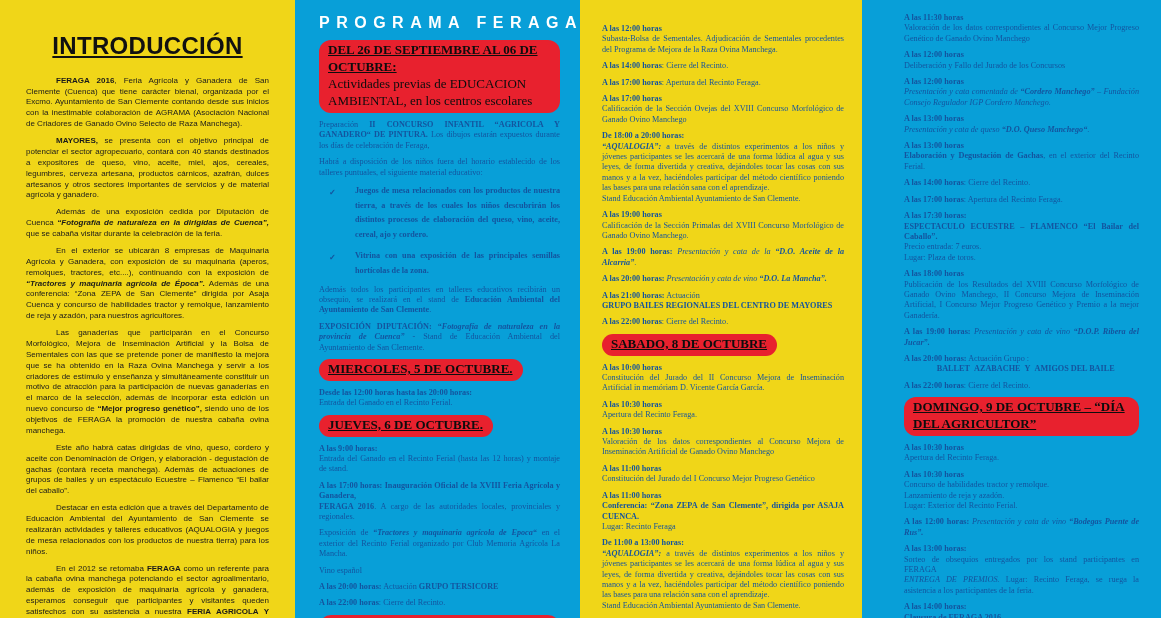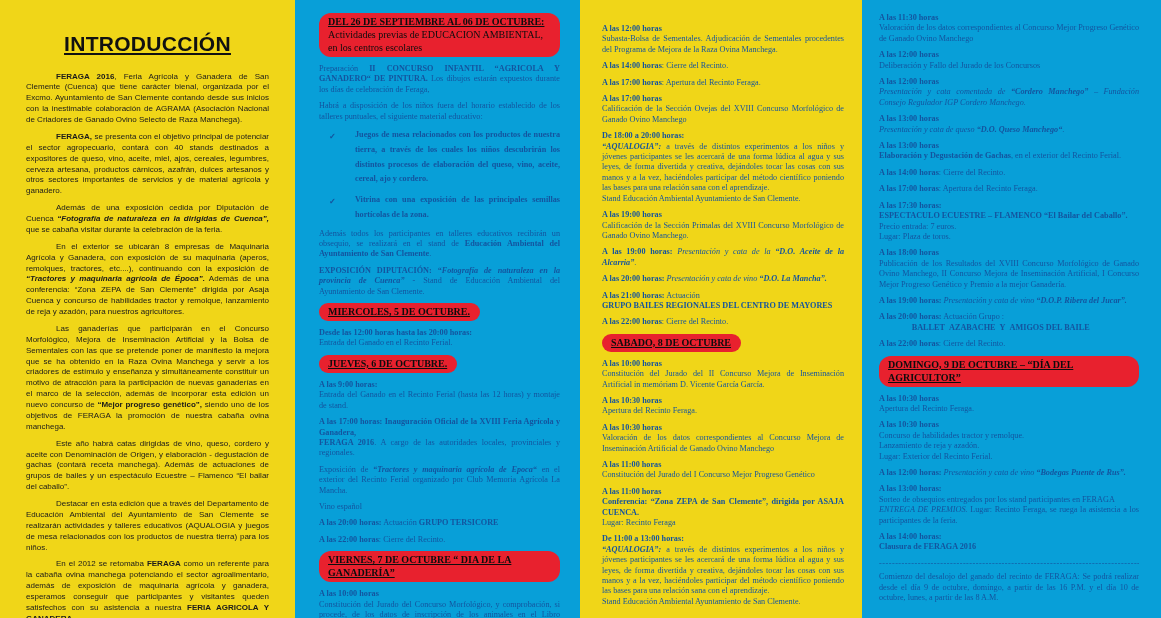--- a/index.html
+++ b/index.html
@@ -8,69 +8,70 @@
     background:#fff;
   }
   .col{height:618px;box-sizing:border-box;overflow:hidden;}
   
   .col-intro{
     width:295px;background:#F0D618;color:#1a1a1a;
     font-family:"Liberation Sans",sans-serif;font-size:8px;line-height:1.36;
     padding:30px 26px 0 26px;
   }
   .intro-title{
-    font-family:"Liberation Sans",sans-serif;font-size:21px;font-weight:bold;
+    font-family:"Liberation Sans",sans-serif;font-size:24px;font-weight:bold;
     text-align:center;text-decoration:underline;margin:0 0 13px 0;color:#111;
     letter-spacing:.3px;
   }
   .para{text-align:justify;text-indent:30px;margin:0 0 7px 0;}
   
   .col-p1{width:285px;background:#089FD8;padding:13px 20px 0 24px;}
   .col-p2{width:282px;background:#F0D618;padding:24px 18px 0 22px;}
-  .col-p3{width:299px;background:#089FD8;padding:13px 22px 0 17px;}
+  .col-p3{width:299px;background:#089FD8;padding:13px 22px 0 42px;}
   .col-p1,.col-p2,.col-p3{
     font-family:"Liberation Serif","DejaVu Serif",serif;
     font-size:8.2px;line-height:1.27;color:#14549E;
   }
   .program-title{
     color:#ffffff;font-family:"Liberation Sans",sans-serif;font-weight:bold;
     font-size:16px;letter-spacing:6.5px;text-align:center;margin:0 0 7px 0;
     white-space:nowrap;
   }
   .block{margin:0 0 6px 0;text-align:justify;}
   .bubble{
     background:#E8212E;border-radius:12px;padding:2px 10px 3px 9px;
     color:#0d0d0d;display:inline-block;max-width:100%;box-sizing:border-box;
-    font-size:10px;line-height:1.3;text-align:left;margin-bottom:7px;
+    font-size:13px;line-height:1.3;text-align:left;margin-bottom:7px;
   }
   .check{position:relative;padding-left:36px;line-height:1.8;font-weight:bold;}
   .tick{position:absolute;left:10px;top:2px;font-weight:bold;}
   .divider{white-space:nowrap;overflow:hidden;margin-bottom:3px;letter-spacing:.5px;}
   .b{font-weight:bold;}
   .i{font-style:italic;}
   .u{text-decoration:underline;}
 </style>
 </head>
 <body>
 
 <section class="col col-intro">
   <h1 class="intro-title">INTRODUCCIÓN</h1>
   <div>
       <div class="block para"><span class="b">FERAGA 2016</span><span>, Feria Agrícola y Ganadera de San Clemente (Cuenca) que tiene carácter bienal, organizada por el Excmo. Ayuntamiento de San Clemente contando desde sus inicios con la inestimable colaboración de AGRAMA (Asociación Nacional de Criadores de Ganado Ovino Selecto de Raza Manchega).</span></div>
-      <div class="block para"><span class="b">FERAGA,</span><span> se presenta con el objetivo principal de potenciar el sector agropecuario, contará con 40 stands destinados a expositores de queso, vino, aceite, miel, ajos, cereales, legumbres, cerveza artesana, productos cárnicos, azafrán, dulces artesanos y otros sectores importantes de servicios y de material agrícola y ganadero.</span></div>
+      <div class="block para"><span class="b">MAYORES,</span><span> se presenta con el objetivo principal de potenciar el sector agropecuario, contará con 40 stands destinados a expositores de queso, vino, aceite, miel, ajos, cereales, legumbres, cerveza artesana, productos cárnicos, azafrán, dulces artesanos y otros sectores importantes de servicios y de material agrícola y ganadero.</span></div>
       <div class="block para"><span>Además de una exposición cedida por Diputación de Cuenca </span><span class="b i">“Fotografía de naturaleza en la dirigidas de Cuenca”,</span><span> que se cabaña visitar durante la celebración de la feria.</span></div>
       <div class="block para"><span>En el exterior se ubicarán 8 empresas de Maquinaria Agrícola y Ganadera, con exposición de su maquinaria (aperos, remolques, tractores, etc....), continuando con la exposición de </span><span class="b i">“Tractores y maquinaria agrícola de Época”.</span><span> Además de una conferencia: “Zona ZEPA de San Clemente” dirigida por Asaja Cuenca y concurso de habilidades tractor y remolque, lanzamiento de reja y azadón, para nuestros agricultores.</span></div>
       <div class="block para"><span>Las ganaderías que participarán en el Concurso Morfológico, Mejora de Inseminación Artificial y la Bolsa de Sementales con las que se pretende poner de manifiesto la mejora que se ha obtenido en la Raza Ovina Manchega y servir a los criadores de estímulo y enseñanza y simultáneamente constituir un motivo de atracción para la participación de nuevas ganaderías en el marco de la selección, además de incorporar esta edición un nuevo concurso de </span><span class="b">“Mejor progreso genético”,</span><span> siendo uno de los objetivos de FERAGA la promoción de nuestra cabaña ovina manchega.</span></div>
       <div class="block para"><span>Este año habrá catas dirigidas de vino, queso, cordero y aceite con Denominación de Origen, y elaboración - degustación de gachas (contará receta manchega). Además de actuaciones de grupos de bailes y un espectáculo Ecuestre – Flamenco “El bailar del caballo”.</span></div>
       <div class="block para"><span>Destacar en esta edición que a través del Departamento de Educación Ambiental del Ayuntamiento de San Clemente se realizarán actividades y talleres educativos (AQUALOGIA y juegos de mesa relacionados con los productos de nuestra tierra)  para los niños.</span></div>
       <div class="block para"><span>En el 2012 se retomaba </span><span class="b">FERAGA</span><span> como un referente para la cabaña ovina manchega potenciando el sector agroalimentario, además de exposición de maquinaria agrícola y ganadera, esperamos conseguir que participantes y visitantes queden satisfechos con su asistencia a nuestra </span><span class="b">FERIA AGRICOLA Y GANADERA</span><span>.</span></div>
     </div>
 </section>
 
 <section class="col col-p1">
+  <h2 class="program-title">PROGRAMA FERAGA</h2>
   <div><div class="block bubble"><span class="b u">DEL 26 DE SEPTIEMBRE AL 06 DE OCTUBRE:</span><br><span>Actividades previas de EDUCACION AMBIENTAL, en los centros escolares</span></div><div class="block text"><span>Preparación </span><span class="b">II CONCURSO INFANTIL “AGRICOLA Y GANADERO“ DE PINTURA.</span><span>  Los dibujos estarán expuestos durante los días de celebración de Feraga,</span></div><div class="block text"><span>Habrá a disposición de los niños fuera del horario establecido de los talleres puntuales, el siguiente material educativo:</span></div><div class="block check"><span class="tick">✓</span><span class="b">Juegos de mesa relacionados con los productos de nuestra tierra, a través de los cuales los niños descubrirán los distintos procesos de elaboración del queso, vino, aceite, cereal, ajo y cordero.</span></div><div class="block check"><span class="tick">✓</span><span class="b">Vitrina con una exposición de las principales semillas hortícolas de la zona.</span></div><div class="block text"><span>Además todos los participantes en talleres educativos recibirán un obsequio, se realizará en el stand de </span><span class="b">Educación Ambiental del Ayuntamiento de San Clemente</span><span>.</span></div><div class="block text"><span class="b">EXPOSICIÓN DIPUTACIÓN: </span><span class="b i">“Fotografía de naturaleza en la provincia de Cuenca”</span><span> - Stand de Educación Ambiental del Ayuntamiento de San Clemente.</span></div><div class="block bubble"><span class="b u">MIERCOLES, 5 DE OCTUBRE.</span></div><div class="block text"><span class="b">Desde las 12:00 horas hasta las 20:00 horas:</span><br><span>Entrada del Ganado en el Recinto Ferial.</span></div><div class="block bubble"><span class="b u">JUEVES, 6 DE OCTUBRE.</span></div><div class="block text"><span class="b">A las 9:00 horas:</span><br><span>Entrada del Ganado en el Recinto Ferial (hasta las 12 horas) y montaje de stand.</span></div><div class="block text"><span class="b">A las 17:00 horas: Inauguración Oficial de la XVIII Feria Agrícola y Ganadera,</span><br><span class="b">FERAGA 2016</span><span>. A cargo de las autoridades locales, provinciales y regionales.</span></div><div class="block text"><span>Exposición de </span><span class="b i">“Tractores y maquinaria agrícola de Epoca“</span><span> en el exterior del Recinto Ferial organizado por Club Memoria Agrícola La Mancha.</span></div><div class="block text"><span>Vino español</span></div><div class="block text"><span class="b">A las 20:00 horas:</span><span> Actuación  </span><span class="b">GRUPO TERSICORE</span></div><div class="block text"><span class="b">A las 22:00 horas</span><span>: Cierre del Recinto.</span></div><div class="block bubble"><span class="b u">VIERNES, 7  DE OCTUBRE “ DIA DE LA GANADERÍA”</span></div><div class="block text"><span class="b">A las 10:00 horas</span><br><span>Constitución del Jurado del Concurso Morfológico, y comprobación, si procede, de los datos de inscripción de los animales en el Libro Genealógico de la Raza.</span></div></div>
 </section>
 
 <section class="col col-p2">
   <div><div class="block text"><span class="b">A las 12:00 horas</span><br><span>Subasta-Bolsa de Sementales. Adjudicación de Sementales procedentes del Programa de Mejora de la Raza Ovina Manchega.</span></div><div class="block text"><span class="b">A las 14:00 horas</span><span>: Cierre del Recinto.</span></div><div class="block text"><span class="b">A las 17:00 horas</span><span>: Apertura del Recinto Feraga.</span></div><div class="block text"><span class="b">A las 17:00 horas</span><br><span>Calificación de la Sección Ovejas del XVIII Concurso Morfológico de Ganado Ovino Manchego</span></div><div class="block text"><span class="b">De  18:00 a 20:00 horas:</span><br><span class="b i">“AQUALOGIA”:</span><span> a través de distintos experimentos a los niños y jóvenes participantes se les acercará de una forma lúdica al agua y sus leyes, de forma divertida y creativa, dejándoles tocar las cosas con sus manos y a la vez, haciéndoles participar del método científico poniendo las bases para una relación sana con el aprendizaje.</span><br><span>Stand Educación Ambiental Ayuntamiento de San Clemente.</span></div><div class="block text"><span class="b">A las 19:00 horas</span><br><span>Calificación de la Sección Primalas del XVIII Concurso Morfológico de Ganado Ovino Manchego.</span></div><div class="block text"><span class="b">A las 19:00 horas:</span><span> </span><span class="i">Presentación y cata de la </span><span class="b i">“D.O. Aceite de la Alcarria”</span><span>.</span></div><div class="block text"><span class="b">A las 20:00 horas:</span><span> </span><span class="i">Presentación y cata de vino </span><span class="b i">“D.O. La Mancha”.</span></div><div class="block text"><span class="b">A las 21:00 horas:</span><span> Actuación</span><br><span class="b">GRUPO BAILES REGIONALES DEL CENTRO DE MAYORES</span></div><div class="block text"><span class="b">A las 22:00 horas</span><span>: Cierre del Recinto.</span></div><div class="block bubble"><span class="b u">SABADO, 8 DE OCTUBRE</span></div><div class="block text"><span class="b">A las 10:00 horas</span><br><span>Constitución del Jurado del II Concurso Mejora de Inseminación Artificial in memóriam D. Vicente García García.</span></div><div class="block text"><span class="b">A las 10:30 horas</span><br><span>Apertura del Recinto Feraga.</span></div><div class="block text"><span class="b">A las 10:30 horas</span><br><span>Valoración de los datos correspondientes al Concurso Mejora de Inseminación Artificial de Ganado Ovino Manchego</span></div><div class="block text"><span class="b">A las 11:00 horas</span><br><span>Constitución del Jurado del I Concurso Mejor Progreso Genético</span></div><div class="block text"><span class="b">A las 11:00 horas</span><br><span class="b">Conferencia: “Zona ZEPA de San Clemente”, dirigida por ASAJA CUENCA.</span><br><span>Lugar: Recinto Feraga</span></div><div class="block text"><span class="b">De  11:00 a 13:00 horas:</span><br><span class="b i">“AQUALOGIA”:</span><span> a través de distintos experimentos a los niños y jóvenes participantes se les acercará de una forma lúdica al agua y sus leyes, de forma divertida y creativa, dejándoles tocar las cosas con sus manos y a la vez, haciéndoles participar del método científico poniendo las bases para una relación sana con el aprendizaje.</span><br><span>Stand Educación Ambiental Ayuntamiento de San Clemente.</span></div></div>
 </section>
 
 <section class="col col-p3">
   <div><div class="block text"><span class="b">A las 11:30 horas</span><br><span>Valoración de los datos correspondientes al Concurso Mejor Progreso Genético de Ganado Ovino Manchego</span></div><div class="block text"><span class="b">A las 12:00 horas</span><br><span>Deliberación y Fallo del Jurado de los Concursos</span></div><div class="block text"><span class="b">A las 12:00 horas</span><br><span class="i">Presentación y cata comentada de </span><span class="b i">“Cordero Manchego”</span><span class="i"> – Fundación Consejo Regulador IGP Cordero Manchego.</span></div><div class="block text"><span class="b">A las 13:00 horas</span><br><span class="i">Presentación y cata de queso </span><span class="b i">“D.O. Queso Manchego“</span><span>.</span></div><div class="block text"><span class="b">A las 13:00 horas</span><br><span class="b">Elaboración y Degustación de Gachas</span><span>, en el exterior del Recinto Ferial.</span></div><div class="block text"><span class="b">A las 14:00 horas</span><span>: Cierre del Recinto.</span></div><div class="block text"><span class="b">A las 17:00 horas</span><span>: Apertura del Recinto Feraga.</span></div><div class="block text"><span class="b">A las 17:30 horas:</span><br><span class="b">ESPECTACULO ECUESTRE – FLAMENCO “El Bailar del Caballo”.</span><br><span>Precio entrada: 7 euros.</span><br><span>Lugar: Plaza de toros.</span></div><div class="block text"><span class="b">A las 18:00 horas</span><br><span>Publicación de los Resultados del XVIII Concurso Morfológico de Ganado Ovino Manchego, II Concurso Mejora de Inseminación Artificial, I Concurso Mejor Progreso Genético y Premio a la mejor Ganadería.</span></div><div class="block text"><span class="b">A las 19:00 horas:</span><span> </span><span class="i">Presentación y cata de vino </span><span class="b i">“D.O.P. Ribera del Jucar”.</span></div><div class="block text"><span class="b">A las 20:00 horas:</span><span> Actuación Grupo :</span><br><span class="b">&nbsp;&nbsp;&nbsp;&nbsp;&nbsp;&nbsp;&nbsp;&nbsp;&nbsp;&nbsp;&nbsp;&nbsp;&nbsp;&nbsp;&nbsp;&nbsp;BALLET&nbsp;&nbsp;AZABACHE&nbsp;&nbsp;Y&nbsp;&nbsp;AMIGOS DEL BAILE</span></div><div class="block text"><span class="b">A las 22:00 horas</span><span>: Cierre del Recinto.</span></div><div class="block bubble"><span class="b u">DOMINGO, 9  DE OCTUBRE – “DÍA DEL AGRICULTOR”</span></div><div class="block text"><span class="b">A las 10:30 horas</span><br><span>Apertura del Recinto Feraga.</span></div><div class="block text"><span class="b">A las 10:30 horas</span><br><span>Concurso de habilidades tractor y remolque.</span><br><span>Lanzamiento de reja y azadón.</span><br><span>Lugar: Exterior del Recinto Ferial.</span></div><div class="block text"><span class="b">A las 12:00 horas:</span><span> </span><span class="i">Presentación y cata de vino </span><span class="b i">“Bodegas Puente de Rus”.</span></div><div class="block text"><span class="b">A las 13:00 horas:</span><br><span>Sorteo de obsequios entregados por los stand participantes en FERAGA</span><br><span class="i">ENTREGA DE PREMIOS.</span><span> Lugar: Recinto Feraga, se ruega la asistencia a los participantes de la feria.</span></div><div class="block text"><span class="b">A las 14:00 horas:</span><br><span class="b">Clausura de FERAGA 2016</span></div><div class="block divider"><span>--------------------------------------------------------------------------------------------------------------</span></div><div class="block text"><span>Comienzo del desalojo del ganado del recinto de FERAGA: Se podrá realizar desde el día 9 de octubre, domingo, a partir de las 16 P.M. y el día 10 de octubre, lunes, a partir de las 8 A.M.</span></div></div>
 </section>

